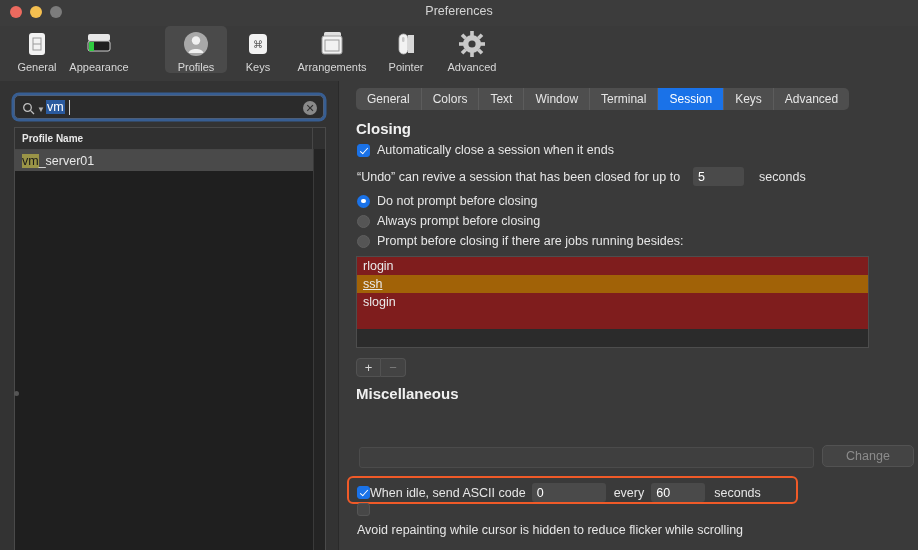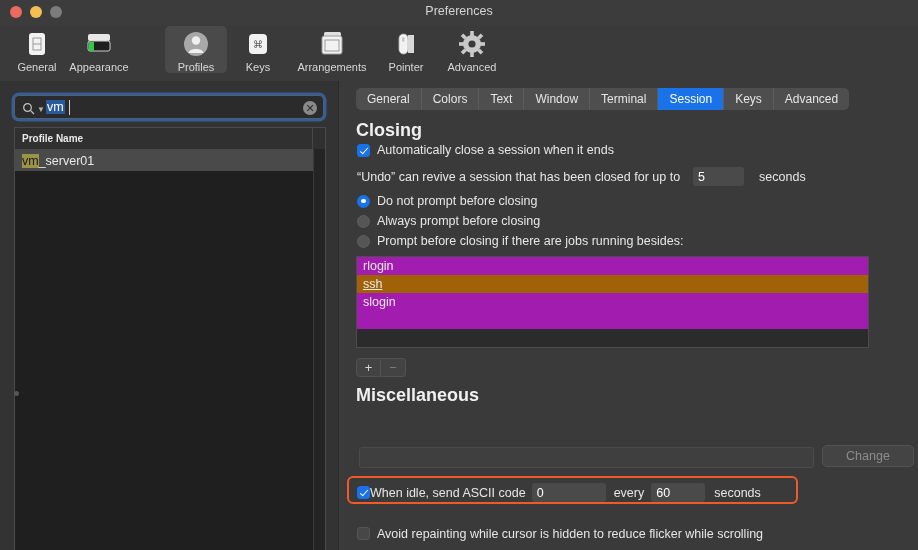--- a/index.html
+++ b/index.html
@@ -117,21 +117,21 @@
   }
   .tab {
     display:flex; align-items:center; justify-content:center;
     padding:0 11px; color:#e6e6e6; font-size:12px;
     border-right:1px solid #5c5c5c;
   }
   .tab:last-child { border-right:none; }
   .tab.active { background:#1a72e8; color:#ffffff; }
 
   .section-title {
-    color:#f0f0f0; font-size:18px; font-weight:bold;
+    color:#f0f0f0; font-size:15px; font-weight:bold;
   }
   .lbl { color:#e6e6e6; font-size:12.5px; }
 
   .cb {
     width:13px; height:13px; box-sizing:border-box; border-radius:3px;
     display:inline-block; vertical-align:-2px;
   }
   .cb.on { background:#1a72e8; border:1px solid #1a72e8; position:relative; }
   .cb.on::after {
     content:""; position:absolute; left:4px; top:1px;
@@ -155,21 +155,21 @@
     display:flex; align-items:center; padding-left:5px;
   }
 
   #jobslist {
     position:absolute; left:17px; top:175px; width:513px; height:92px;
     box-sizing:border-box; background:#2b2b2b; border:1px solid #4d4d4d;
   }
   .jrow { height:18px; display:flex; align-items:center; padding-left:6px;
           color:#e9e9e9; font-size:12.5px; }
   .jrow.alt { background:#a16207;text-decoration:underline; }
-  .jrow.plain { background:#a21caf; }
+  .jrow.plain { background:#7f1d1d; }
 
   #jobs-buttons { position:absolute; left:17px; top:277px; display:flex; }
   .jbtn {
     width:25px; height:19px; box-sizing:border-box;
     background:#434343; border:1px solid #525252;
     display:flex; align-items:center; justify-content:center;
     font-size:13px;
   }
   #jplus { border-radius:4px 0 0 4px; color:#d8d8d8; }
   #jminus { border-radius:0 4px 4px 0; border-left:none; color:#7d7d7d; }
@@ -388,19 +388,19 @@
 
     <div style="position:absolute; left:18px; top:402px; display:flex; align-items:center;">
       <span class="cb on"></span>
       <span class="lbl" style="">When idle, send ASCII code</span>
       <span class="numfield" style="width:74px; margin-left:6px;">0</span>
       <span class="lbl" style="margin-left:8px;">every</span>
       <span class="numfield" style="width:54px; margin-left:7px;">60</span>
       <span class="lbl" style="margin-left:9px;">seconds</span>
     </div>
 
-    <div style="position:absolute; left:18px; top:446px; display:flex; gap:7px;">
+    <div style="position:absolute; left:18px; top:422px; display:flex; gap:7px;flex-direction:column;">
       <span class="cb off"></span>
       <span class="lbl">Avoid repainting while cursor is hidden to reduce flicker while scrolling</span>
     </div>
 
   </div>
 </div>
 
 </body></html>

